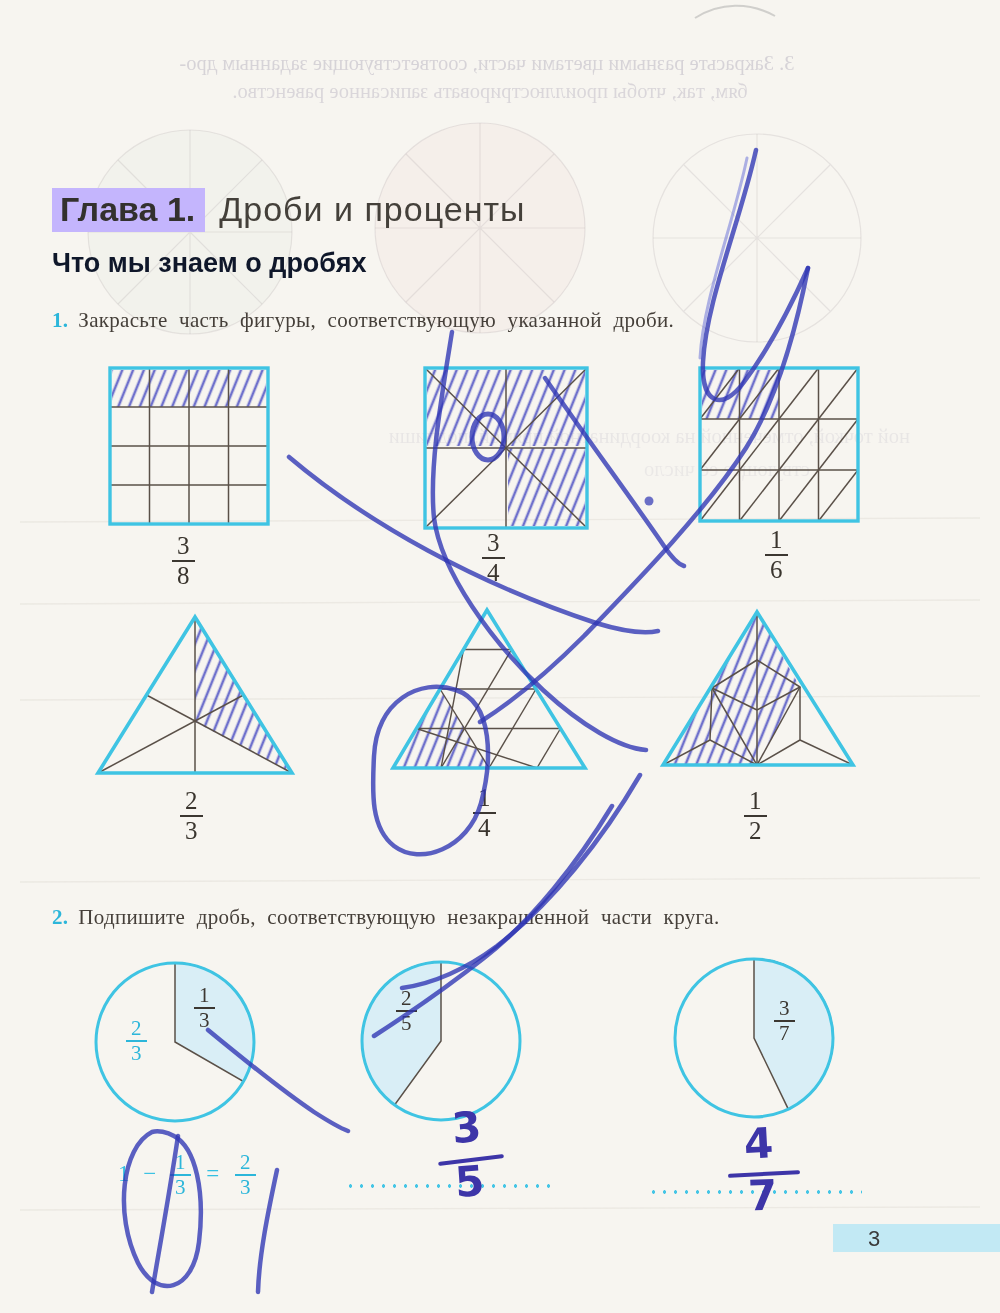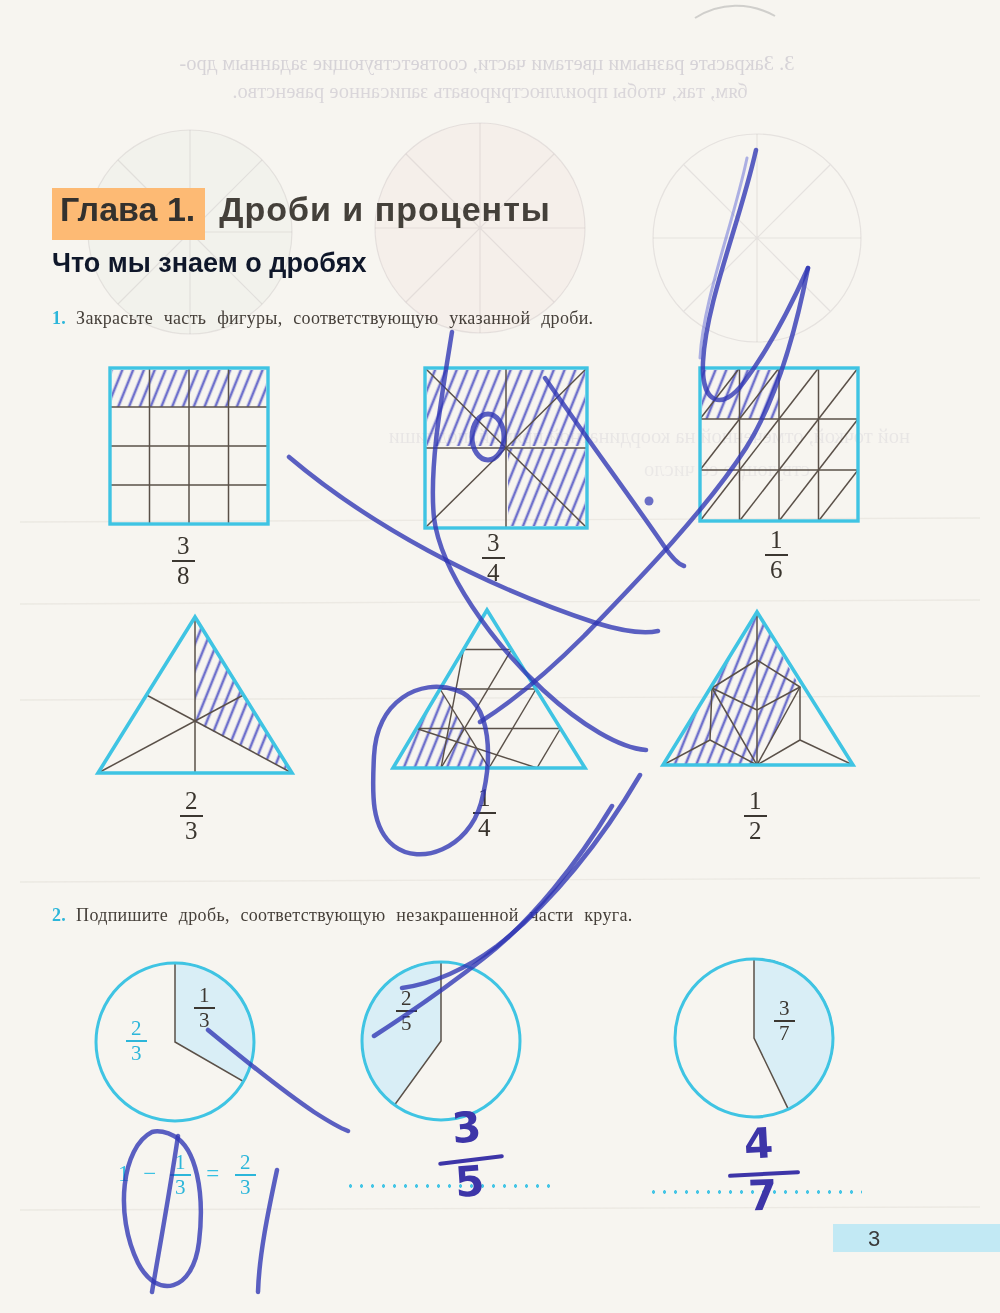--- a/index.html
+++ b/index.html
@@ -2,25 +2,25 @@
 <html><head>
 <meta charset="utf-8">
 <style>
   html,body{margin:0;padding:0;background:#e8e6e1;}
   #page{position:relative;width:1000px;height:1313px;background:#f7f5f0;overflow:hidden;
         font-family:"Liberation Serif",serif;color:#3c3731;}
   .abs{position:absolute;}
   svg{position:absolute;top:0;left:0;}
   
   .chapter{font-family:"Liberation Sans",sans-serif;font-weight:bold;font-size:34px;color:#33312e;}
-  .chapter-label{background:#fdba74;padding:2px 10px 12px 8px;}
-  .chapter-title{color:#44403a;font-weight:bold;margin-left:14px;letter-spacing:1px;}
+  .chapter-label{background:#c4b5fd;padding:2px 10px 4px 8px;}
+  .chapter-title{color:#44403a;font-weight:normal;margin-left:14px;letter-spacing:1px;}
   .section{font-family:"Liberation Sans",sans-serif;font-weight:bold;font-size:27px;color:#0f172a;}
   
-  .task{font-size:18px;color:#453f39;letter-spacing:.3px;word-spacing:6px;}
+  .task{font-size:21px;color:#453f39;letter-spacing:.3px;word-spacing:6px;}
   .task .tnum{color:#2cb6da;font-weight:bold;margin-right:10px;}
   
   .frac{display:inline-block;text-align:center;vertical-align:middle;line-height:1.02;}
   .frac .num{display:block;border-bottom:2px solid #3c3731;padding:0 5px 1px;}
   .frac .den{display:block;padding-top:1px;}
   .fig-frac{font-size:25px;color:#3a352e;}
   .circ-frac{font-size:21px;}
   .cyan{color:#2cb6da;}
   .cyan .num{border-bottom-color:#2cb6da;}
   

